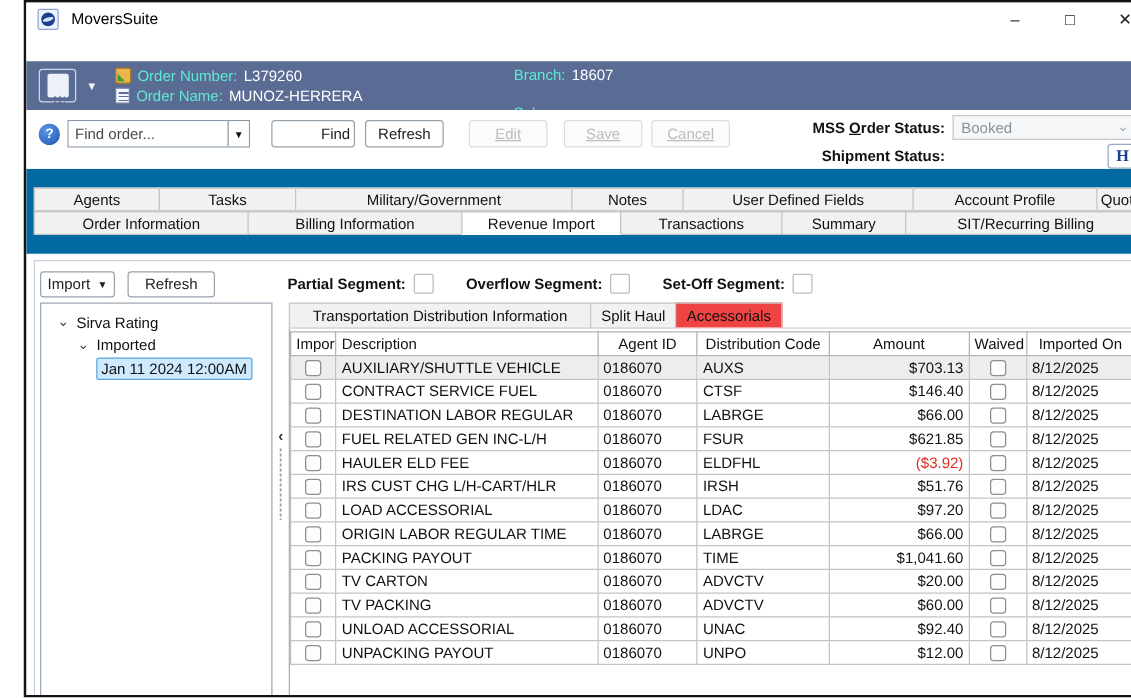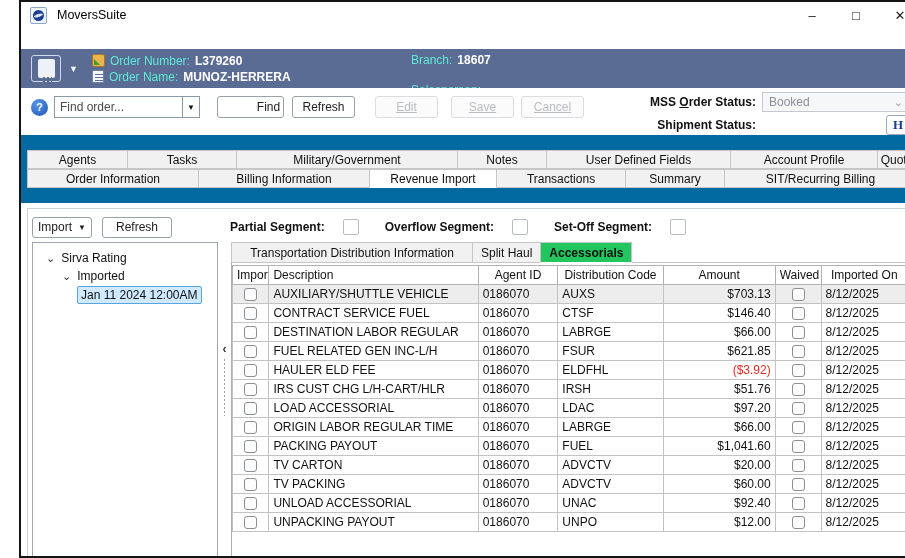--- a/index.html
+++ b/index.html
@@ -31,21 +31,21 @@
   .calc-screen { height: 3px; background: #5a6b94; margin: 1px 1px 2px; }
   .calc-keys { height: 10px; margin: 0 1px; background-image: radial-gradient(#5a6b94 1px, transparent 1.1px); background-size: 4px 4px; background-position: 1px 1px; }
   .band-caret { color: #f2f5fa; font-size: 9px; margin: 0 14px 0 8px; }
   .order-block { display: flex; flex-direction: column; justify-content: center; gap: 2px; }
   .order-row { display: flex; align-items: center; gap: 5px; line-height: 14px; }
   .ord-num-icon { width: 13px; height: 13px; background: #e8b64c; border: 1px solid #a87820; border-radius: 2px; position: relative; }
   .ord-num-icon::after { content: ""; position: absolute; left: 1px; bottom: 1px; border-left: 6px solid #3f9c35; border-top: 6px solid transparent; }
   .ord-name-icon { width: 12px; height: 13px; background: #f4f7fc; border: 1px solid #6f80a2; border-radius: 1px;
        background-image: repeating-linear-gradient(to bottom, transparent 0 2px, #5870a0 2px 3px); background-size: 8px 100%; background-position: 2px 1px; background-repeat: no-repeat; }
   .b-lbl { color: #5eead4; }
-  .b-val { font-weight: bold; color: #fff; }
+  .b-val { font-weight: normal; color: #fff; }
   .branch-block { position: absolute; left: 390px; top: 4px; display: flex; flex-direction: column; gap: 16px; line-height: 14px; }
   
   .toolbarzone { height: 47px; position: relative; background: #fff; }
   .tb-left { position: absolute; left: 10px; top: 8px; display: flex; align-items: center; }
   .help-icon { width: 17px; height: 17px; border-radius: 50%; background: radial-gradient(circle at 35% 30%, #5a97e8, #1f55b0); color: #fff;
                font-weight: bold; font-size: 11px; display: flex; align-items: center; justify-content: center; margin-right: 6px; }
   .combo { width: 146px; height: 22px; border: 1px solid #8a99a8; background: #fff; display: flex; align-items: stretch; }
   .combo input { flex: 1; border: none; outline: none; font: 12px "Liberation Sans", sans-serif; padding: 0 5px; color: #333; min-width: 0; }
   .combo input::placeholder { color: #4a4a4a; opacity: 1; }
   .combo-drop { width: 17px; border-left: 1px solid #8a99a8; background: #fdfdfd; display: flex; align-items: center; justify-content: center; font-size: 8px; color: #111; }
@@ -76,42 +76,42 @@
   #tabsRow2 .tab:nth-of-type(1){ flex: 0 0 172px; } #tabsRow2 .tab:nth-of-type(2){ flex: 0 0 172px; }
   #tabsRow2 .tab:nth-of-type(3){ flex: 0 0 128px; } #tabsRow2 .tab:nth-of-type(4){ flex: 0 0 130px; }
   #tabsRow2 .tab:nth-of-type(5){ flex: 0 0 100px; } #tabsRow2 .tab:nth-of-type(6){ flex: 1; }
   
   .workspace { margin: 5px 6px 0; height: 468px; border: 1px solid #c9d2dc; background: #fff; padding: 5px 4px 6px; display: flex; flex-direction: column; }
   .import-row { display: flex; align-items: center; height: 26px; flex: 0 0 26px; }
   .import-btn { width: 60px; height: 21px; gap: 6px; }
   .import-btn .caret { font-size: 8px; }
   .refresh2 { width: 70px; height: 21px; margin-left: 10px; }
   .segments { display: flex; align-items: center; margin-left: 58px; gap: 10px; }
-  .seg { display: flex; align-items: center; gap: 18px; margin-right: 16px; justify-content: center; }
+  .seg { display: flex; align-items: center; gap: 6px; margin-right: 16px; justify-content: center; }
   .seg-lbl { font-weight: bold; color: #111; }
   .seg-cb { width: 16px; height: 16px; border: 1px solid #b7bcc2; border-radius: 2px; background: #fff; }
   .main-row { flex: 1; display: flex; min-height: 0; margin-top: 2px; }
   
   .tree-panel { width: 186px; border: 1px solid #9fa8b2; background: #fff; padding: 6px 4px; overflow: hidden; }
   .tree-item { display: flex; align-items: center; height: 18px; gap: 6px; }
   .tree-item .chev { font-size: 11px; color: #333; line-height: 10px; }
   .ti-1 { padding-left: 9px; } .ti-2 { padding-left: 25px; }
   .tree-sel-row { padding-left: 40px; margin-top: 1px; }
   .tree-sel { display: inline-block; background: #cfe9ff; border: 1px solid #58a6dd; border-radius: 2px; padding: 1px 3px; color: #111; }
   
   .splitter { width: 13px; display: flex; flex-direction: column; align-items: center; }
   .split-arrow { margin-top: 102px; font-weight: bold; font-size: 12px; color: #333; line-height: 10px; }
   .split-grip { margin-top: 4px; width: 3px; height: 58px;
                 background-image: radial-gradient(#9aa0a8 0.8px, transparent 1px); background-size: 3px 4px; }
   
   .table-panel { flex: 1; display: flex; flex-direction: column; min-width: 0; }
   .inner-tabs { display: flex; height: 21px; flex: 0 0 21px; }
   .itab { display: flex; align-items: center; justify-content: center; border: 1px solid #c6c6c6; background: #f1f1f1;
           margin-right: -1px; white-space: nowrap; padding: 0 8px; }
-  .itab.active { background: #22c55e; border-bottom-color: #fff; z-index: 2; font-weight: bold; }
+  .itab.active { background: #ef4444; border-bottom-color: #fff; z-index: 2; }
   #innerTabs .itab:nth-of-type(1){ flex: 0 0 242px; } #innerTabs .itab:nth-of-type(2){ flex: 0 0 66px; }
   #innerTabs .itab:nth-of-type(3){ flex: 0 0 84px; }
   .itab-filler { flex: 1; border-bottom: 1px solid #c6c6c6; }
   .grid-wrap { flex: 1; border: 1px solid #a8b0b8; border-top: none; background: #fff; padding: 2px 2px 0 0; overflow: hidden; }
   table.grid { width: 100%; border-collapse: collapse; table-layout: fixed; }
   .grid th, .grid td { border: 1px solid #c3c3c3; height: 19px; padding: 0 4px; overflow: hidden; white-space: nowrap; font-weight: normal; }
   .grid thead th { border-color: #b2b2b2; background: #fff; text-align: center; }
   .grid thead th:nth-child(1), .grid thead th:nth-child(2) { text-align: left; }
   .grid td:nth-child(5) { text-align: right; }
   .grid tbody tr:first-child td { background: #ededed; }
@@ -368,21 +368,21 @@
     <td>0186070</td>
     <td>LABRGE</td>
     <td>$66.00</td>
     <td class="cb-cell"><span class="cb"></span></td>
     <td>8/12/2025</td>
   </tr>
                 <tr>
     <td class="cb-cell"><span class="cb"></span></td>
     <td>PACKING PAYOUT</td>
     <td>0186070</td>
-    <td>FUEL</td>
+    <td>TIME</td>
     <td>$1,041.60</td>
     <td class="cb-cell"><span class="cb"></span></td>
     <td>8/12/2025</td>
   </tr>
                 <tr>
     <td class="cb-cell"><span class="cb"></span></td>
     <td>TV CARTON</td>
     <td>0186070</td>
     <td>ADVCTV</td>
     <td>$20.00</td>

